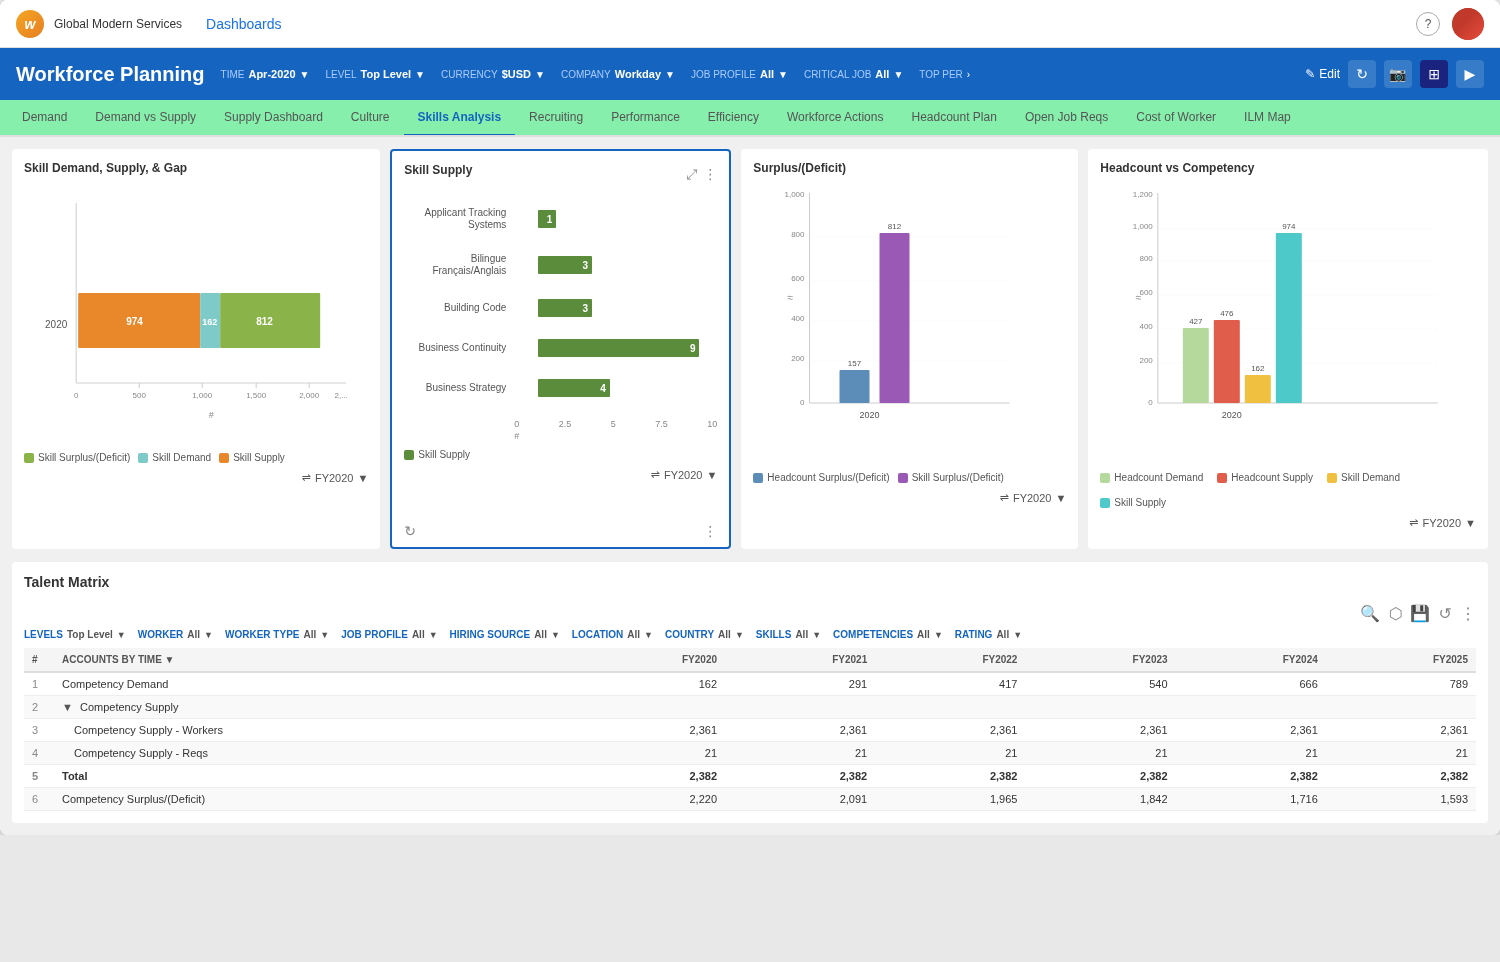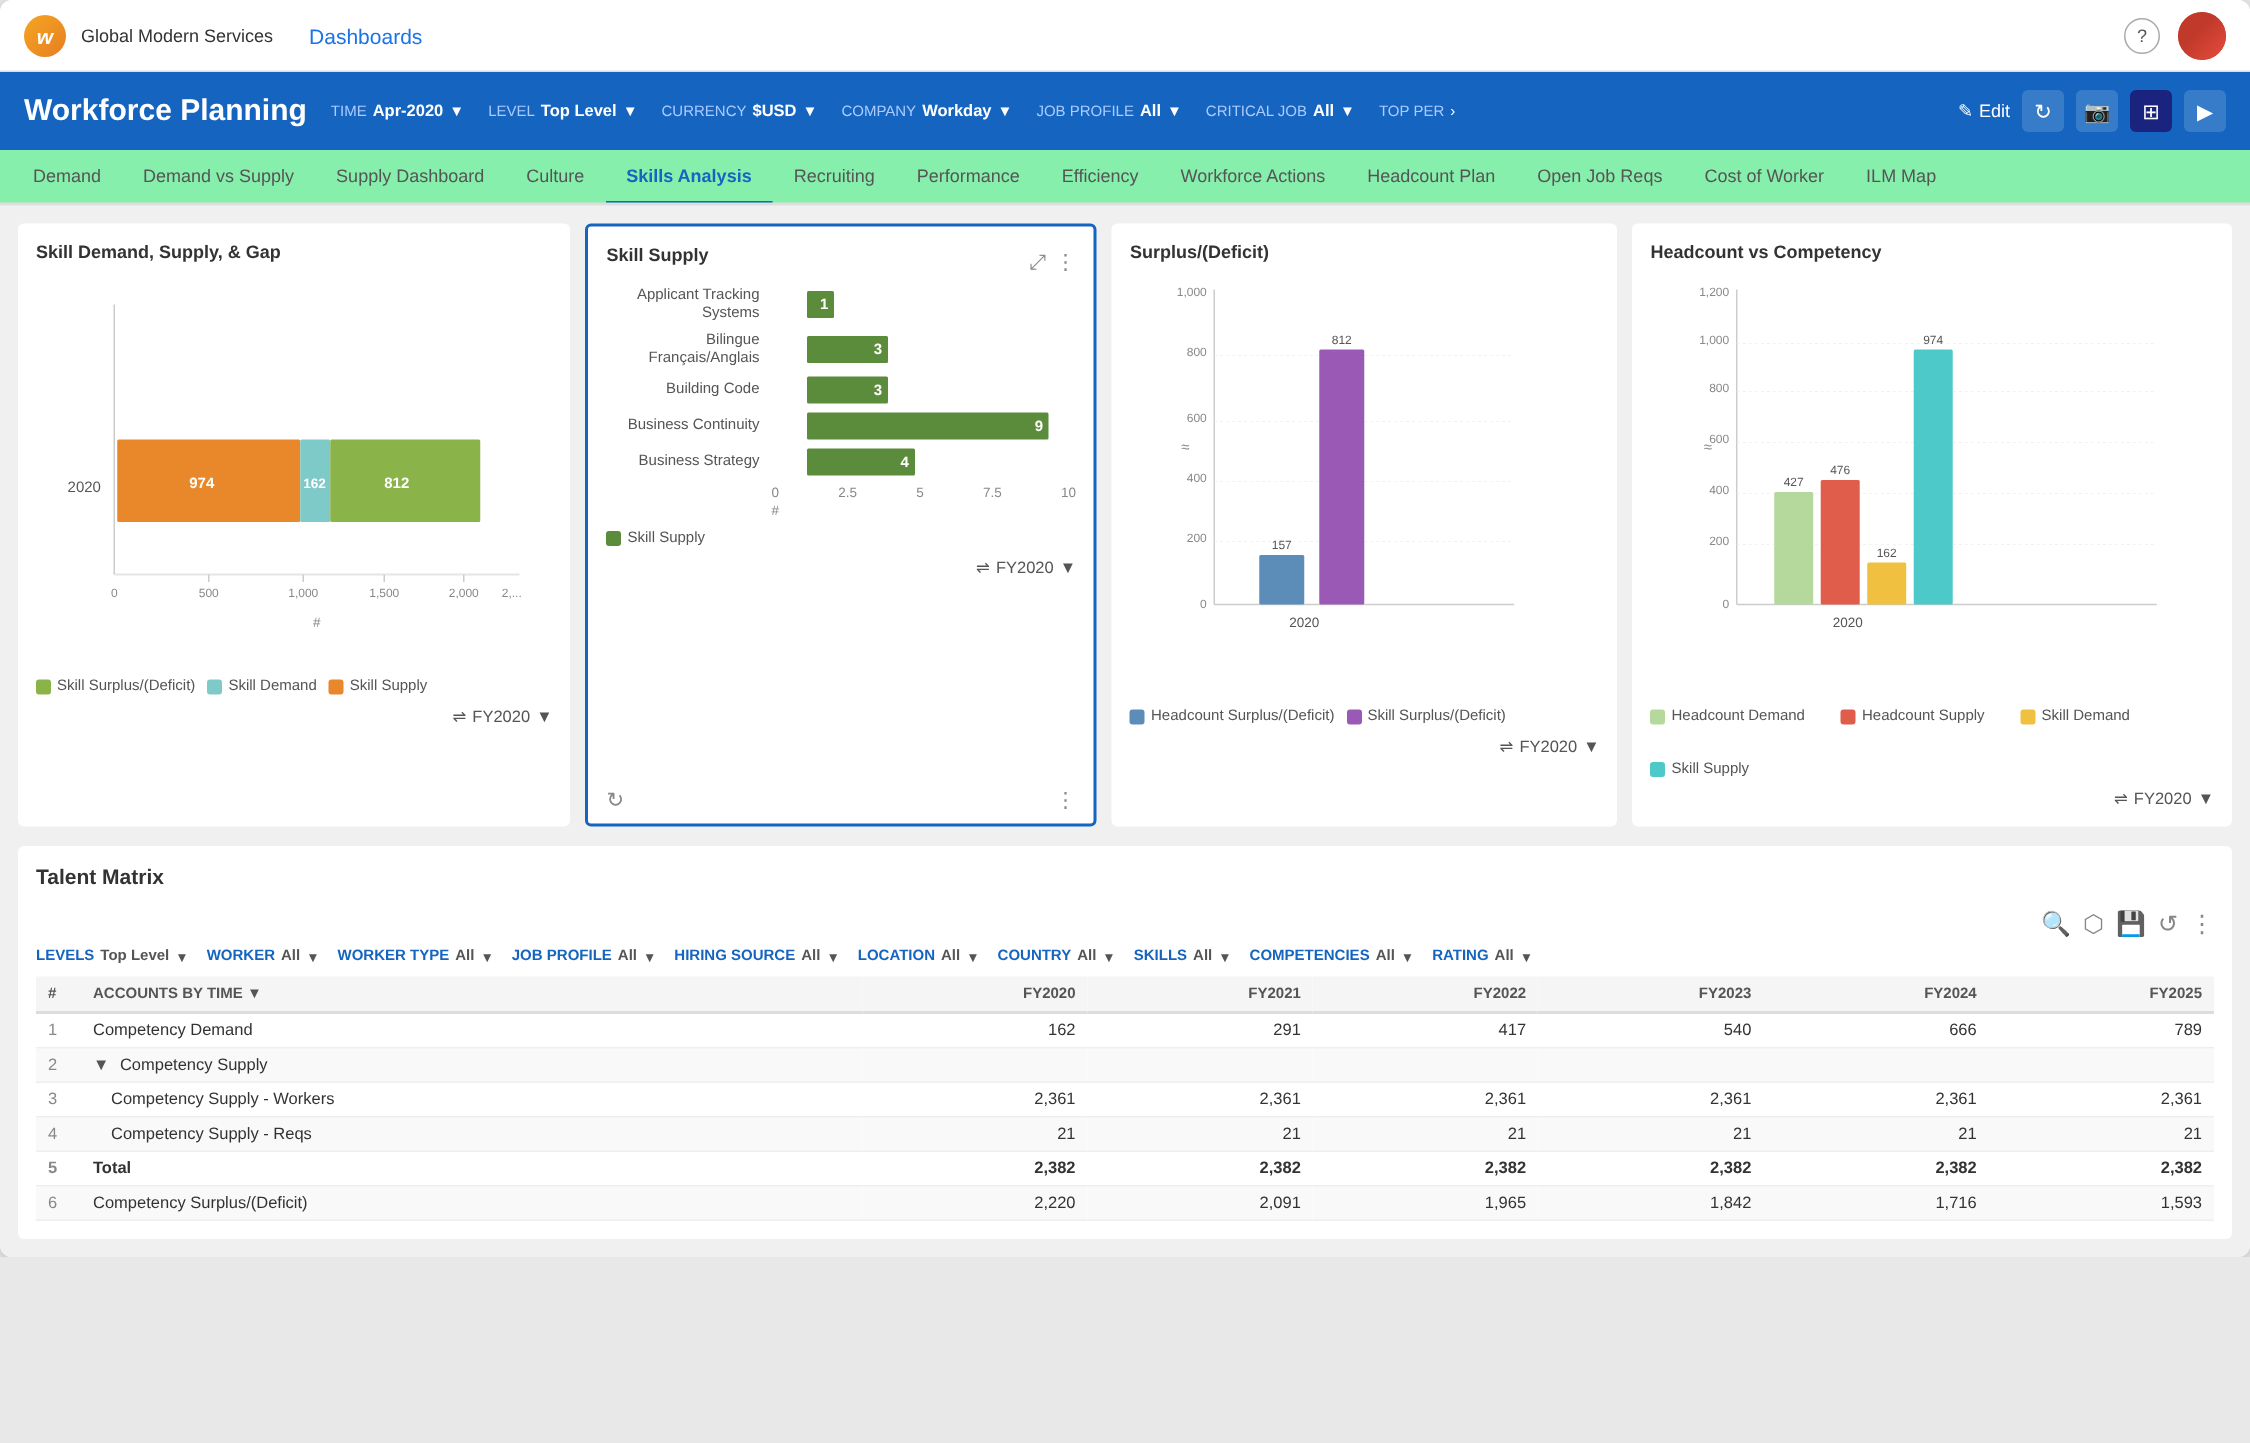--- a/index.html
+++ b/index.html
@@ -150,21 +150,21 @@
     .legend-item {
       display: flex; align-items: center; gap: 4px; font-size: 10px; color: #555;
     }
     .legend-dot {
       width: 10px; height: 10px; border-radius: 2px;
     }
 
     
     .ss-chart { }
     .ss-row {
-      display: flex; align-items: center; margin: 6px 0; gap: 24px;
+      display: flex; align-items: center; margin: 22px 0; gap: 24px;
     }
     .ss-label {
       width: 110px; font-size: 10px; color: #555; text-align: right; padding-right: 8px;
       flex-shrink: 0; line-height: 1.2;
     }
     .ss-bar-container {
       flex: 1; display: flex; align-items: center;
     }
     .ss-bar {
       background: #5a8c3c; height: 18px; border-radius: 1px;
@@ -579,21 +579,21 @@
 
           <rect x="127" y="192" width="26" height="28" fill="#f0c040" rx="1"></rect>
           <text x="140" y="188" font-size="8" fill="#555" text-anchor="middle">162</text>
 
           <rect x="158" y="50" width="26" height="170" fill="#4ec9c9" rx="1"></rect>
           <text x="171" y="46" font-size="8" fill="#555" text-anchor="middle">974</text>
 
           <text x="114" y="235" font-size="9" fill="#555" text-anchor="middle">2020</text>
         </svg>
 
-        <div class="legend" style="display:flex; flex-wrap:wrap; gap:24px;">
+        <div class="legend" style="display:flex; flex-wrap:wrap; gap:14px;">
           <div class="legend-item">
             <div class="legend-dot" style="background:#b5d99c;"></div>
             <span>Headcount Demand</span>
           </div>
           <div class="legend-item">
             <div class="legend-dot" style="background:#e05c4b;"></div>
             <span>Headcount Supply</span>
           </div>
           <div class="legend-item">
             <div class="legend-dot" style="background:#f0c040;"></div>

